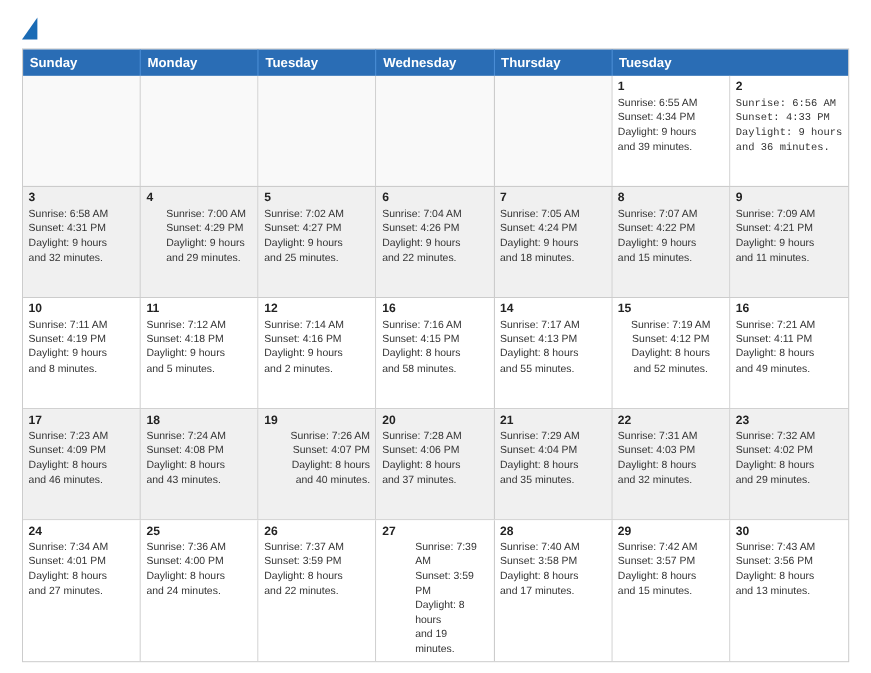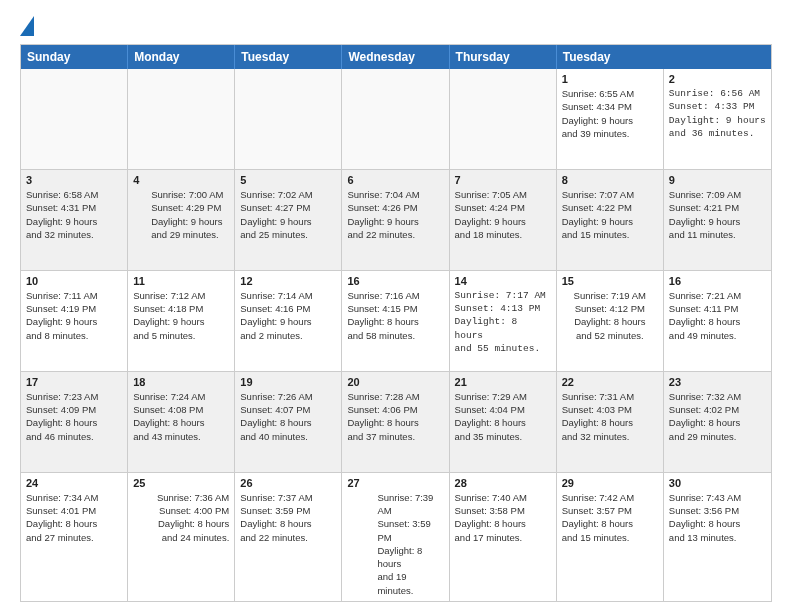--- a/index.html
+++ b/index.html
@@ -240,21 +240,21 @@
           </div>
           <div class="cal-cell">
             <span class="day-num">16</span>
             <div class="day-info" style="white-space: pre-line;">Sunrise: 7:16 AM
 Sunset: 4:15 PM
 Daylight: 8 hours
 and 58 minutes.</div>
           </div>
           <div class="cal-cell">
             <span class="day-num">14</span>
-            <div class="day-info" style="white-space: pre-line; font-family: Liberation Mono, monospace;">Sunrise: 7:17 AM
+            <div class="day-info" style="white-space: pre-line;">Sunrise: 7:17 AM
 Sunset: 4:13 PM
 Daylight: 8 hours
 and 55 minutes.</div>
           </div>
           <div class="cal-cell">
             <span class="day-num">15</span>
             <div class="day-info" style="white-space: pre-line; text-align: center;">Sunrise: 7:19 AM
 Sunset: 4:12 PM
 Daylight: 8 hours
 and 52 minutes.</div>
@@ -277,21 +277,21 @@
           </div>
           <div class="cal-cell shaded">
             <span class="day-num">18</span>
             <div class="day-info" style="white-space: pre-line;">Sunrise: 7:24 AM
 Sunset: 4:08 PM
 Daylight: 8 hours
 and 43 minutes.</div>
           </div>
           <div class="cal-cell shaded">
             <span class="day-num">19</span>
-            <div class="day-info" style="white-space: pre-line;">Sunrise: 7:26 AM
+            <div class="day-info" style="white-space: pre-line; text-align: right;">Sunrise: 7:26 AM
 Sunset: 4:07 PM
 Daylight: 8 hours
 and 40 minutes.</div>
           </div>
           <div class="cal-cell shaded">
             <span class="day-num">20</span>
             <div class="day-info" style="white-space: pre-line;">Sunrise: 7:28 AM
 Sunset: 4:06 PM
 Daylight: 8 hours
 and 37 minutes.</div>
@@ -321,21 +321,21 @@
         <div class="cal-row">
           <div class="cal-cell">
             <span class="day-num">24</span>
             <div class="day-info" style="white-space: pre-line;">Sunrise: 7:34 AM
 Sunset: 4:01 PM
 Daylight: 8 hours
 and 27 minutes.</div>
           </div>
           <div class="cal-cell">
             <span class="day-num">25</span>
-            <div class="day-info" style="white-space: pre-line; text-align: right;">Sunrise: 7:36 AM
+            <div class="day-info" style="white-space: pre-line;">Sunrise: 7:36 AM
 Sunset: 4:00 PM
 Daylight: 8 hours
 and 24 minutes.</div>
           </div>
           <div class="cal-cell">
             <span class="day-num">26</span>
             <div class="day-info" style="white-space: pre-line;">Sunrise: 7:37 AM
 Sunset: 3:59 PM
 Daylight: 8 hours
 and 22 minutes.</div>

